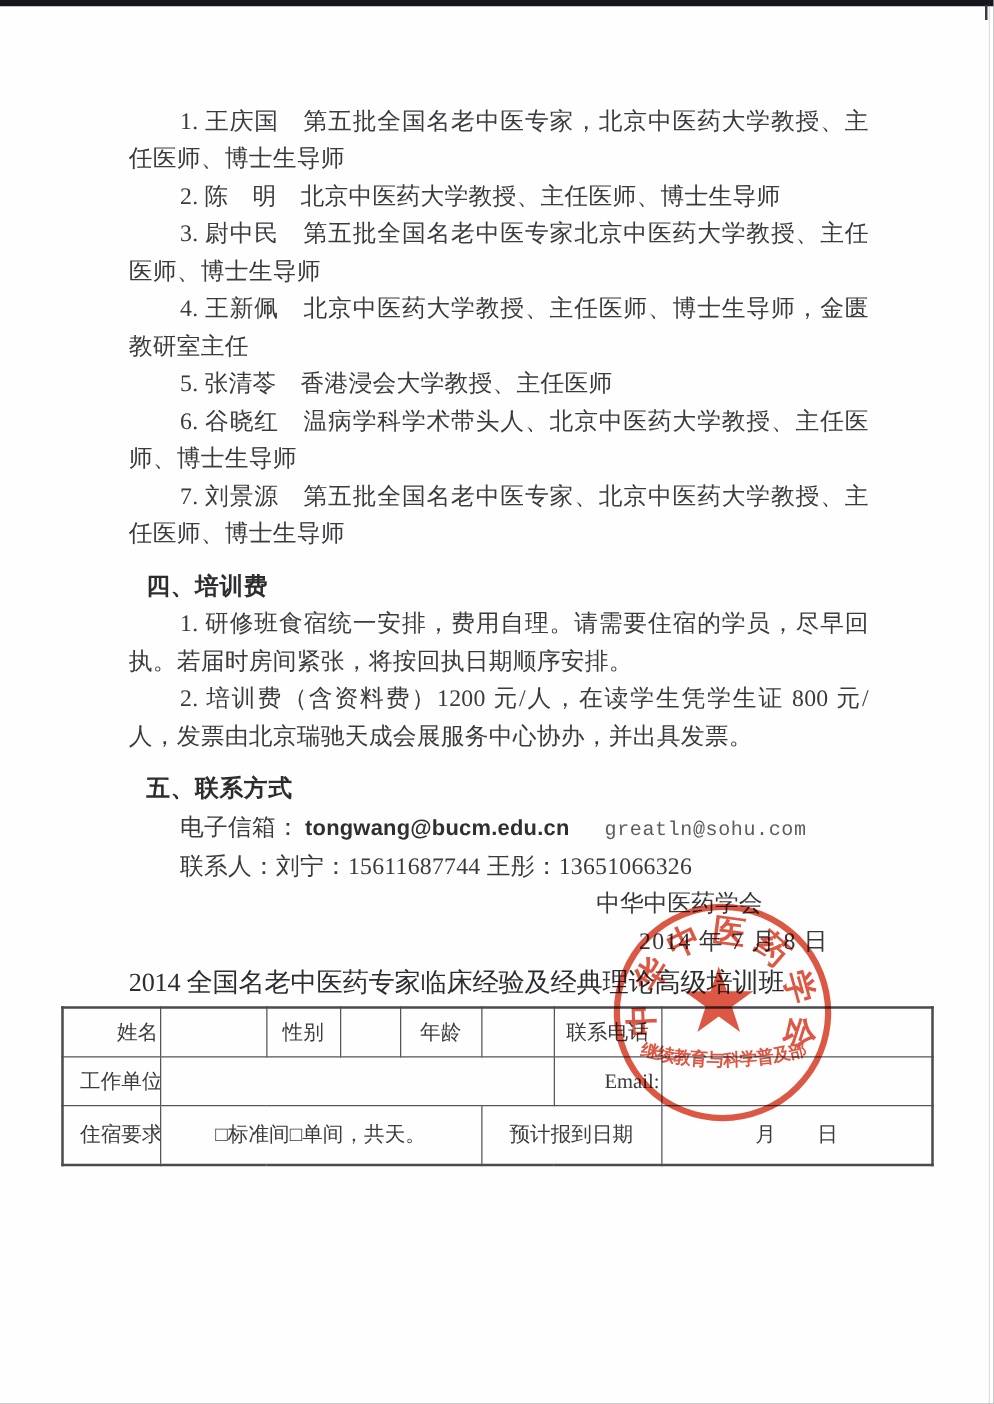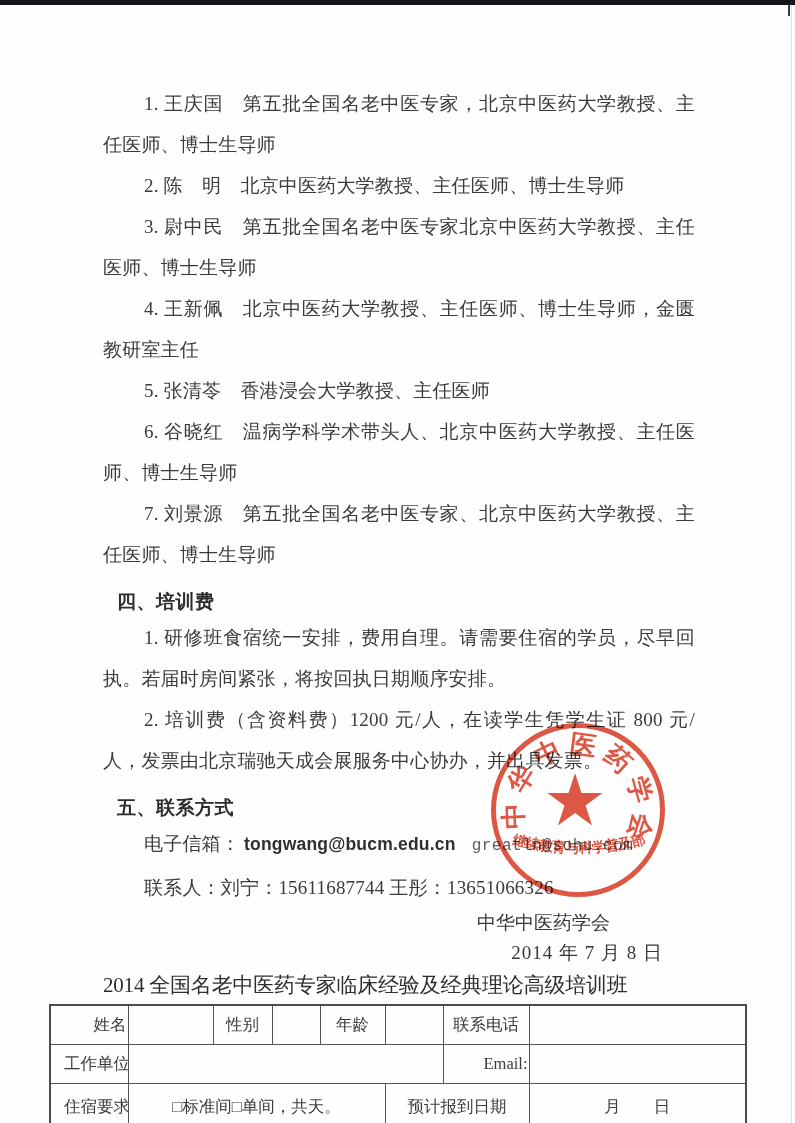--- a/index.html
+++ b/index.html
@@ -30,35 +30,35 @@
   }
   .content { padding: 83px 100px 0 103px; }
 
   .sec-heading {
     font-size: 19px; line-height: 30px;
     font-weight: bold; color: #2d2d30;
     margin: 12px 0 0 14px;
     letter-spacing: 0.5px;
   }
   .para {
-    font-size: 19px; line-height: 41px;
+    font-size: 19px; line-height: 30px;
     margin: 0; text-align: justify;
     letter-spacing: 0.2px;
   }
   .para.indent { text-indent: 41px; }
 
   .email-line .email1 {
     font-family: "Liberation Sans", "DejaVu Sans", sans-serif;
     font-weight: 600; font-size: 17.5px; color: #2f2f33;
     margin-left: 4px;
   }
   .email-line .email2 {
     font-family: "Liberation Mono", "DejaVu Sans Mono", monospace;
     font-size: 16px; color: #5d5d60;
-    margin-left: 16px; letter-spacing: 0.5px;
+    margin-left: 28px; letter-spacing: 0.5px;
   }
 
   .sig { margin: 0; font-size: 19px; line-height: 30px; text-align: right; color:#38383b; }
   .sig-org  { padding-right: 85px; }
   .sig-date { padding-right: 32px; letter-spacing: 1px; text-align: right; }
 
   .form-title {
     font-size: 21px; line-height: 30px; font-weight: normal;
     text-align: left; color: #2d2d30;
     margin: 2px 0 0; letter-spacing: -0.2px;

